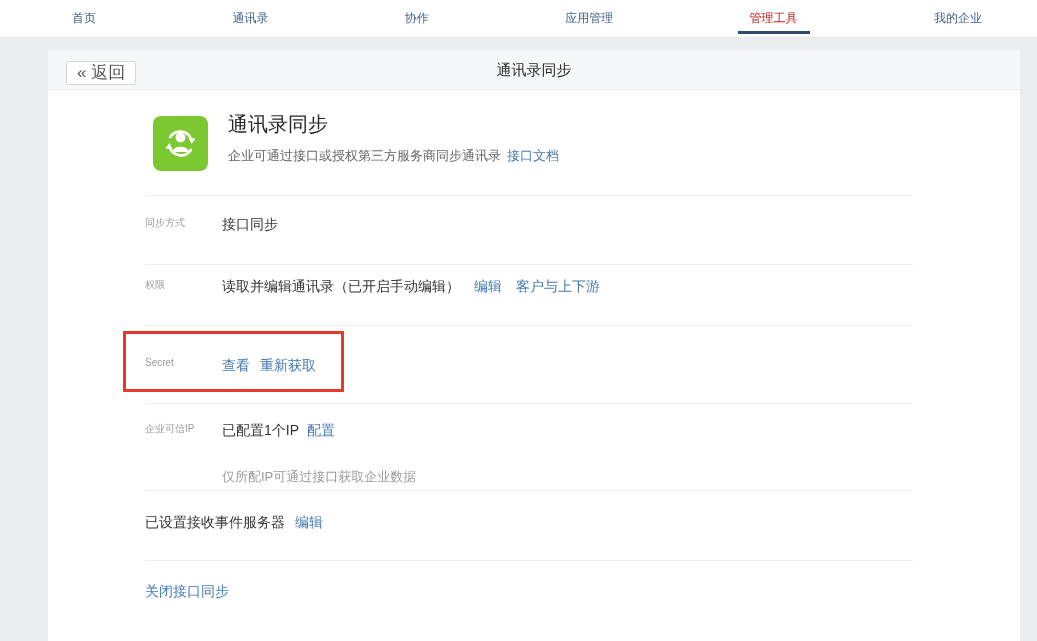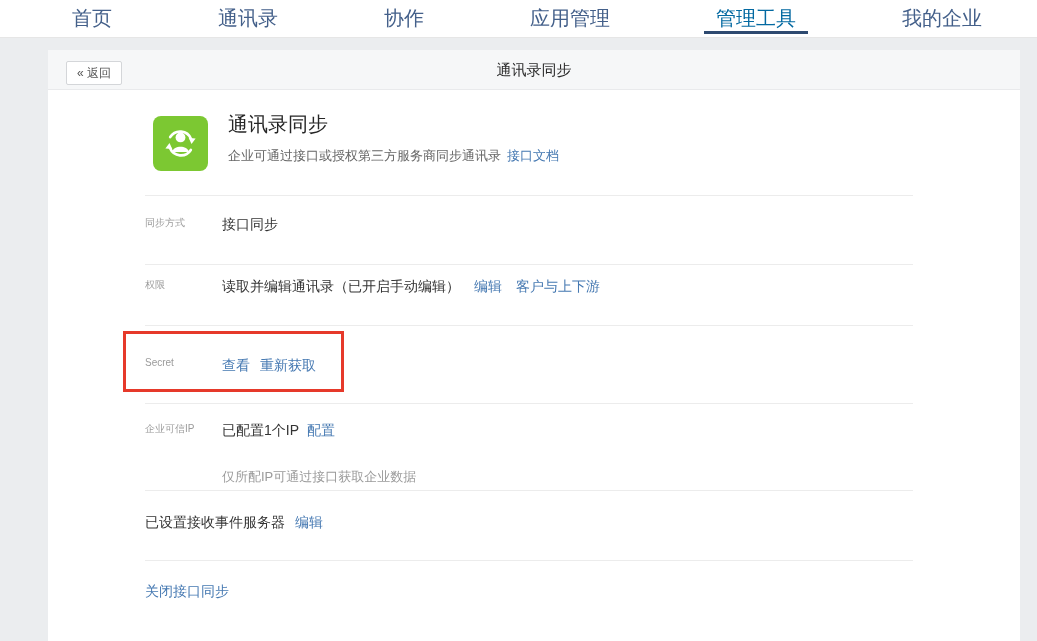--- a/index.html
+++ b/index.html
@@ -7,32 +7,32 @@
   html,body { width:1037px; height:641px; overflow:hidden;
     font-family:"Liberation Sans","DejaVu Sans",sans-serif; }
   body { background:#ebedef; position:relative; }
 
   
   .topnav { position:absolute; left:0; top:0; width:1037px; height:38px;
     background:#ffffff; border-bottom:1px solid #e6e6e6;
     display:flex; align-items:stretch; padding:0 45px 0 62px;
     justify-content:space-between; }
   .nav-item { position:relative; display:flex; align-items:center;
-    font-size:20px; color:#44608a; cursor:pointer; padding:0 10px; }
-  .nav-item.active { color:#0369a1; }
+    font-size:12px; color:#44608a; cursor:pointer; padding:0 10px; }
+  .nav-item.active { color:#b91c1c; }
   .nav-item.active::after { content:""; position:absolute; left:-2px; right:-2px;
     bottom:3px; height:3px; background:#2e4a70; }
 
   
   .card { position:absolute; left:48px; top:50px; width:972px; height:591px;
     background:#ffffff; }
   .card-header { position:absolute; left:0; top:0; width:100%; height:40px;
     background:#f6f7f8; border-bottom:1px solid #e9eaec; }
   .back-btn { position:absolute; left:18px; top:11px; height:24px;
-    padding:0 10px; font-size:12px; color:#555; background:#ffffff;
+    padding:0 10px; font-size:17px; color:#555; background:#ffffff;
     border:1px solid #d4d6d9; border-radius:2px; line-height:22px; cursor:pointer;text-align:right; }
   .card-header-title { position:absolute; left:0; right:0; top:0; height:40px;
     line-height:40px; text-align:center; font-size:15px; color:#2b2b2b; }
 
   
   .hero-icon { position:absolute; left:105px; top:66px; width:55px; height:55px; }
   .hero-title { position:absolute; left:180px; top:61px; font-size:20px;
     color:#262626; font-weight:400; }
   .hero-subtitle { position:absolute; left:180px; top:97px; font-size:13px;
     color:#666; }

